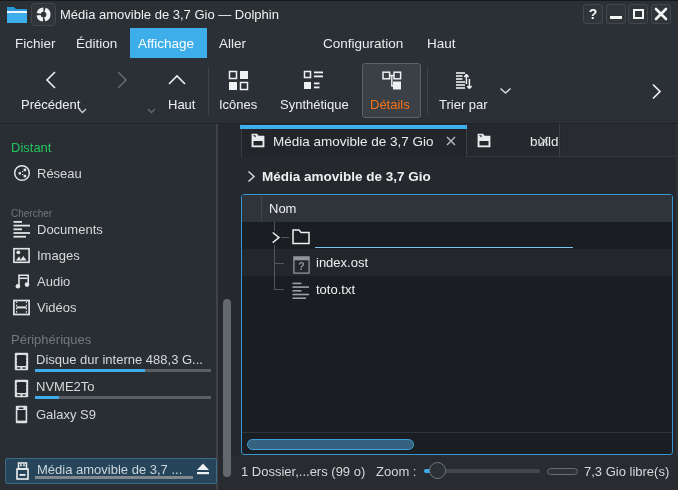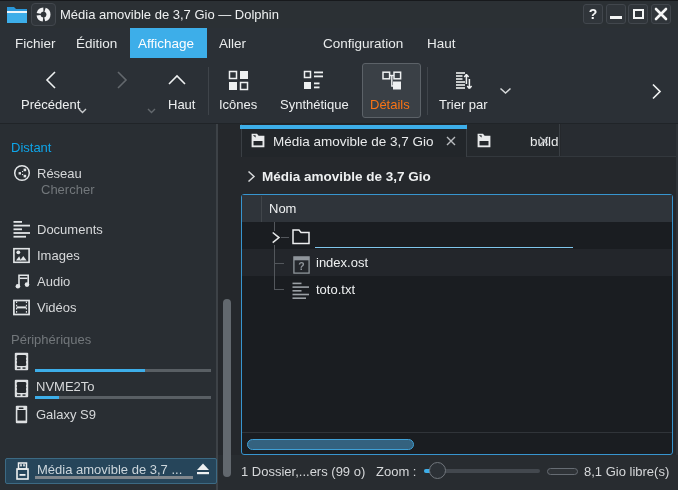--- a/index.html
+++ b/index.html
@@ -117,22 +117,22 @@
     <path d="M2.5 2.5 L7.5 7 L12.5 2.5" fill="none" stroke="#d6d8da" stroke-width="1.5"></path>
   </svg>
 
   <svg class="abs" style="left:648px;top:82px;" width="16" height="19" viewBox="0 0 16 19">
     <path d="M5 2.5 L12 9.5 L5 16.5" fill="none" stroke="#eef0f1" stroke-width="1.7"></path>
   </svg>
 
   <div class="abs" style="left:0;top:124px;width:217px;height:366px;background:#292e33;"></div>
   <div class="abs" style="left:216px;top:124px;width:1.5px;height:366px;background:#3d4247;"></div>
 
-  <div class="txt" style="left:11px;top:140px;font-size:13px;color:#0ea5e9;">Distant</div>
-  <div class="txt" style="left:11px;top:182px;font-size:13px;color:#72777b;margin-left:30px;">Chercher</div>
+  <div class="txt" style="left:11px;top:140px;font-size:13px;color:#22c55e;">Distant</div>
+  <div class="txt" style="left:11px;top:208px;font-size:10px;color:#72777b;">Chercher</div>
   <div class="txt" style="left:11px;top:332px;font-size:13px;color:#72777b;">Périphériques</div>
 
   <svg class="abs" style="left:13px;top:164px;" width="18" height="18" viewBox="0 0 18 18">
     <circle cx="9" cy="9" r="7.3" fill="none" stroke="#e2e5e7" stroke-width="1.5"></circle>
     <rect x="5.6" y="8.1" width="2.4" height="2.4" fill="#e2e5e7"></rect>
     <rect x="10.6" y="4.6" width="2.6" height="2.6" fill="#e2e5e7"></rect>
     <rect x="10.6" y="10.8" width="2.6" height="2.6" fill="#e2e5e7"></rect>
     <rect x="9" y="7" width="1.1" height="1.1" fill="#e2e5e7"></rect>
     <rect x="9" y="10" width="1.1" height="1.1" fill="#e2e5e7"></rect>
   </svg>
@@ -169,20 +169,21 @@
     <path d="M3.6 2.5 V14.5 M13.4 2.5 V14.5" stroke="#e2e5e7" stroke-width="1.1" stroke-dasharray="1.6 1.6" fill="none"></path>
   </svg>
   <div class="txt" style="left:37px;top:300px;font-size:13px;color:#d6d8da;">Vidéos</div>
 
   <svg class="abs" style="left:14px;top:352px;" width="15" height="19" viewBox="0 0 15 19">
     <rect x="0.8" y="0.8" width="13.4" height="17.4" rx="1" fill="#dde0e2"></rect>
     <path d="M4 3 h7 q1.6 0 1.4 2 l-0.5 2 q1 1.5 0 3 l0.4 2 q0.3 2 -1.3 2 h-7 q-1.6 0 -1.3 -2 l0.4 -2 q-1 -1.5 0 -3 l-0.5 -2 q-0.2 -2 1.4 -2 z" fill="#24282c"></path>
     <rect x="3" y="15.4" width="3.5" height="1.4" fill="#24282c"></rect>
     <rect x="8.5" y="15.4" width="3" height="1.4" fill="#24282c"></rect>
   </svg>
+  <div class="txt" style="left:36px;top:352px;font-size:13px;color:#d6d8da;">Disque dur interne 488,3 G...</div>
   <div class="abs" style="left:35px;top:369px;width:176px;height:2.5px;background:#595f64;"></div>
   <div class="abs" style="left:35px;top:369px;width:110px;height:2.5px;background:#3daee9;"></div>
 
   <svg class="abs" style="left:14px;top:379px;" width="15" height="19" viewBox="0 0 15 19">
     <rect x="0.8" y="0.8" width="13.4" height="17.4" rx="1" fill="#dde0e2"></rect>
     <path d="M4 3 h7 q1.6 0 1.4 2 l-0.5 2 q1 1.5 0 3 l0.4 2 q0.3 2 -1.3 2 h-7 q-1.6 0 -1.3 -2 l0.4 -2 q-1 -1.5 0 -3 l-0.5 -2 q-0.2 -2 1.4 -2 z" fill="#24282c"></path>
     <rect x="3" y="15.4" width="3.5" height="1.4" fill="#24282c"></rect>
     <rect x="8.5" y="15.4" width="3" height="1.4" fill="#24282c"></rect>
   </svg>
   <div class="txt" style="left:36px;top:379px;font-size:13px;color:#d6d8da;">NVME2To</div>
@@ -291,15 +292,15 @@
 
   <div class="abs" style="left:218px;top:455px;width:460px;height:35px;background:#282c30;"></div>
   <div class="txt" style="left:241px;top:464px;font-size:13px;color:#d6d8da;">1 Dossier,...ers (99 o)</div>
   <div class="txt" style="left:376px;top:464px;font-size:13px;color:#d6d8da;">Zoom :</div>
 
   <div class="abs" style="left:424px;top:468.5px;width:116px;height:4.5px;background:#43484e;border-radius:2.2px;"></div>
   <div class="abs" style="left:424px;top:468.5px;width:9px;height:4.5px;background:#3daee9;border-radius:2.2px;"></div>
   <div class="abs" style="left:428.5px;top:462px;width:17px;height:17px;background:#2c3136;border:1.2px solid #70767c;border-radius:50%;"></div>
 
   <div class="abs" style="left:547px;top:467.5px;width:31px;height:7px;border:1.3px solid #666c73;border-radius:4.5px;background:#2f3337;"></div>
-  <div class="txt" style="left:584px;top:464px;font-size:13px;color:#d6d8da;">8,1 Gio libre(s)</div>
+  <div class="txt" style="left:584px;top:464px;font-size:13px;color:#d6d8da;">7,3 Gio libre(s)</div>
 
 </div>
 
 </body></html>

